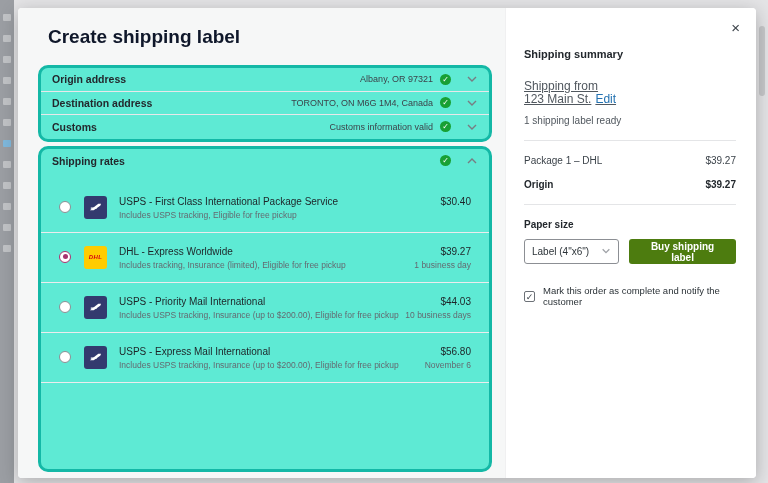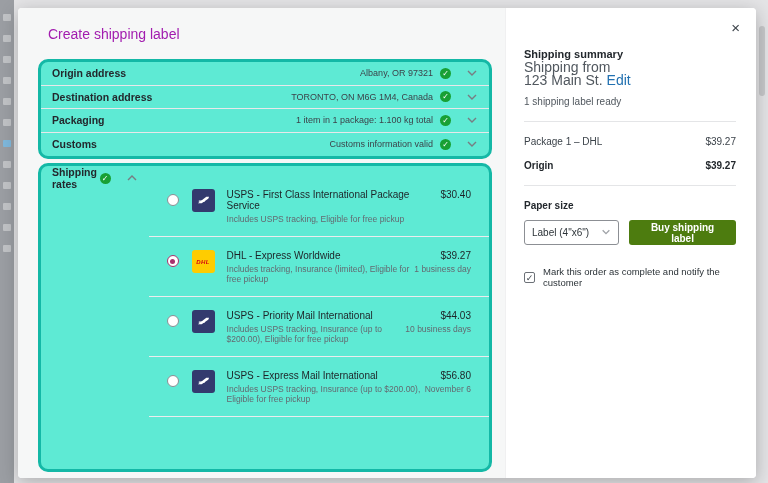--- a/index.html
+++ b/index.html
@@ -11,37 +11,37 @@
   .admin-strip .smudge { display:block; width:8px; height:7px; margin:14px auto 0; background:rgba(255,255,255,.38); border-radius:1px; }
   .admin-strip .smudge.active { background:#7fb8dc; }
   .page-scrollbar { position:absolute; right:3px; top:26px; width:6px; height:70px; border-radius:3px; background:#c6c7c9; }
 
   
   .modal { position:absolute; left:18px; top:8px; width:738px; height:470px; background:#fff;
            border-radius:4px; box-shadow:0 4px 18px rgba(0,0,0,.25); display:flex; overflow:hidden; }
 
   
   .modal-body { width:487px; background:#f6f7f7; padding:18px 13px 6px 20px; display:flex; flex-direction:column; }
-  .modal-title { font-size:14px; color:#a21caf; font-weight:400; padding-left:10px; }
+  .modal-title { font-size:19px; color:#0f172a; font-weight:700; padding-left:10px; }
 
   .card { background:#5eead4; border:3px solid #14b8a6; border-radius:10px; }
   .accordion { margin-top:17px; }
   .acc-row { display:flex; align-items:center; height:23.5px; padding:0 11px; border-bottom:1px solid #e8e8ea; }
   .acc-row:last-child { border-bottom:none; }
   .acc-label { font-size:10.5px; font-weight:bold; color:#23282d; }
   .acc-right { margin-left:auto; display:flex; align-items:center; gap:7px; }
   .acc-summary { font-size:9px; color:#3c434a; }
   .check { width:11px; height:11px; border-radius:50%; background:#18a034; color:#fff; font-size:8px;
            line-height:11px; text-align:center; flex:0 0 auto; }
   .check::before { content:"✓"; }
   .chev { width:12px; height:12px; margin-left:8px; flex:0 0 auto; }
   .chev svg { display:block; }
 
   
-  .rates-card { margin-top:4px; flex:1; display:flex; flex-direction:row; }
+  .rates-card { margin-top:4px; flex:1; display:flex; flex-direction:column; }
   .rates-head { display:flex; align-items:center; height:24px; padding:0 11px; }
   .banner { margin:11px 18px 2px; border:1px solid #a3ceac; background:#e9f4ec; border-radius:2px;
             height:30px; display:flex; align-items:center; justify-content:center; gap:6px;
             font-size:10px; color:#23282d; }
   .banner b { font-weight:bold; }
   .info-icon { width:11px; height:11px; border:1px solid #18a034; border-radius:50%; color:#18a034;
                font-size:8px; line-height:10px; text-align:center; font-style:normal; flex:0 0 auto; }
   .info-icon::before { content:"i"; }
 
   .rate-list { margin-top:10px; }
@@ -58,21 +58,21 @@
   .rate-name { font-size:10px; color:#1d2327; }
   .rate-details { font-size:8.5px; color:#646970; margin-top:3px; }
   .rate-price { text-align:right; flex:0 0 auto; }
   .price { font-size:10px; color:#1d2327; }
   .eta { font-size:8.5px; color:#646970; margin-top:3px; }
 
   
   .sidebar { flex:1; background:#fff; position:relative; padding:40px 20px 0 18px; border-left:1px solid #f0f0f1; }
   .close-btn { position:absolute; top:12px; right:16px; font-size:15px; color:#3c434a; cursor:pointer; line-height:1; }
   .sum-title { font-size:11px; font-weight:bold; color:#23282d; }
-  .sum-from { font-size:14px; color:#50575e; line-height:12.5px; margin-top:1px; }
+  .sum-from { font-size:12px; color:#50575e; line-height:12.5px; margin-top:20px;text-decoration:underline; }
   .edit-link { color:#2271b1; margin-left:4px; }
   .sum-ready { font-size:10px; color:#50575e; margin-top:10px; }
   .divider { border-top:1px solid #e4e5e7; margin:14px 0; }
   .sum-row { display:flex; justify-content:space-between; font-size:10px; color:#3c434a; }
   .sum-row.total { font-weight:bold; color:#23282d; margin-top:13px; }
   .paper-label { font-size:10px; font-weight:bold; color:#23282d; margin-top:2px; }
   .controls { display:flex; align-items:center; gap:10px; margin-top:9px; }
   .select { width:103px; height:25px; border:1px solid #8c8f94; border-radius:3px; background:#fff;
             display:flex; align-items:center; padding:0 7px; font-size:10px; color:#2c3338; }
   .select .sel-chev { margin-left:auto; }
@@ -127,32 +127,20 @@
           <span class="acc-summary">TORONTO, ON  M6G 1M4, Canada</span>
           <span class="check"></span>
           <span class="chev">
               <svg width="12" height="12" viewBox="0 0 12 12">
                 <polyline points="2,4 6,8 10,4" fill="none" stroke="#787c82" stroke-width="1.4"></polyline>
               </svg>
             </span>
         </span>
       </div>
       <div class="acc-row">
-        <span class="acc-label">Packaging</span>
-        <span class="acc-right">
-          <span class="acc-summary">1 item in 1 package: 1.100 kg total</span>
-          <span class="check"></span>
-          <span class="chev">
-              <svg width="12" height="12" viewBox="0 0 12 12">
-                <polyline points="2,4 6,8 10,4" fill="none" stroke="#787c82" stroke-width="1.4"></polyline>
-              </svg>
-            </span>
-        </span>
-      </div>
-      <div class="acc-row">
         <span class="acc-label">Customs</span>
         <span class="acc-right">
           <span class="acc-summary">Customs information valid</span>
           <span class="check"></span>
           <span class="chev">
               <svg width="12" height="12" viewBox="0 0 12 12">
                 <polyline points="2,4 6,8 10,4" fill="none" stroke="#787c82" stroke-width="1.4"></polyline>
               </svg>
             </span>
         </span>

